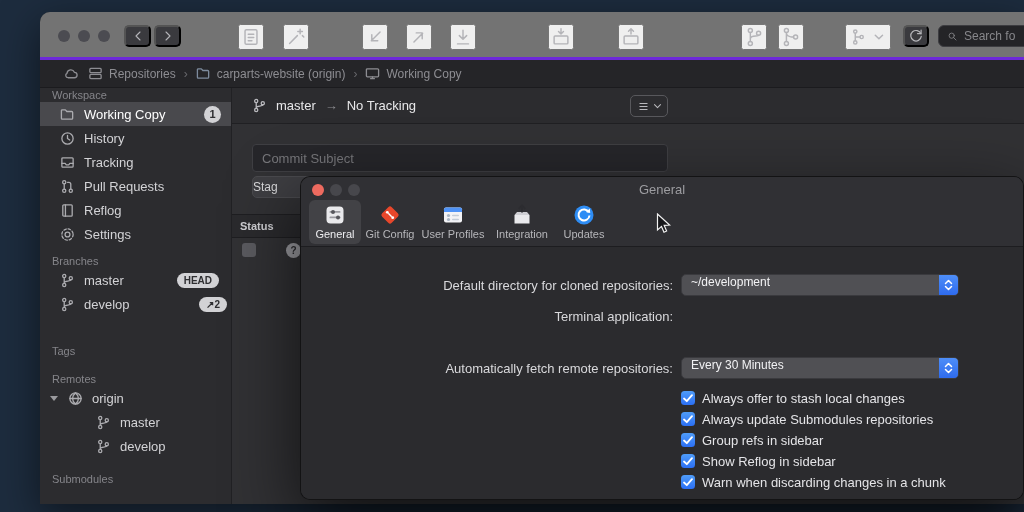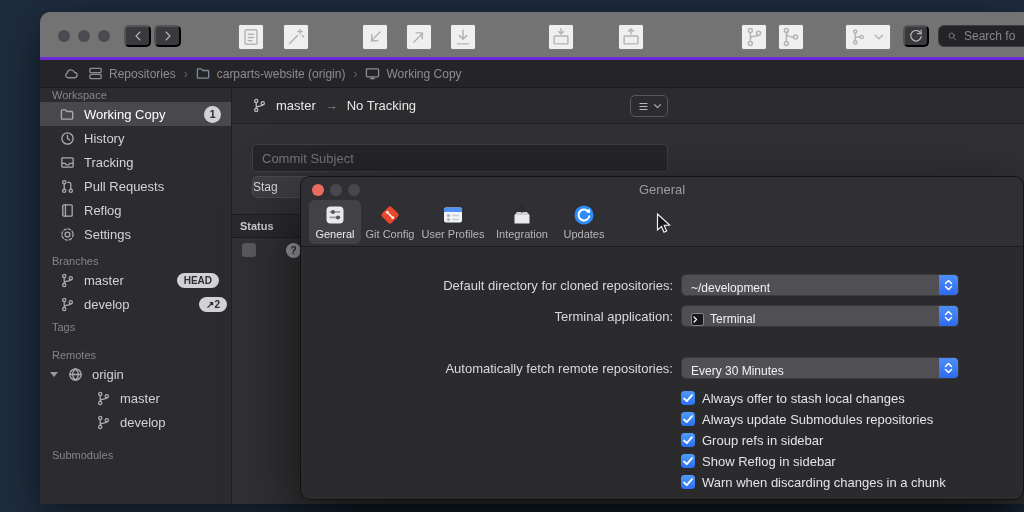--- a/index.html
+++ b/index.html
@@ -53,21 +53,21 @@
   .dialog{position:absolute;left:300px;top:176px;width:724px;height:324px;border-radius:10px;background:#2b2b2e;box-shadow:0 25px 70px rgba(0,0,0,.65);overflow:hidden;border:1px solid rgba(0,0,0,.55);z-index:20}
   .dlg-top{position:absolute;left:0;top:0;right:0;height:70px;background:#303034;border-bottom:1px solid #1d1d20}
   .dlg-title{position:absolute;left:0;top:5px;width:100%;text-align:center;color:#9d9da1;font-size:13px}
   .dlg-tl{position:absolute;top:7px;width:12px;height:12px;border-radius:50%}
   .tab{position:absolute;top:23px;height:44px;border-radius:6px;display:flex;flex-direction:column;align-items:center;padding-top:3px;gap:1px;background:transparent;border:none;font-family:inherit}
   .tab-label{font-size:11px;color:#b6b6ba}
   .tab.selected{background:#424246}
   .tab.selected .tab-label{color:#ededf0}
 
   .form-label{position:absolute;left:20px;width:352px;text-align:right;color:#d9d9dc;font-size:13px}
-  .popup{position:absolute;left:380px;width:278px;height:22px;background:#505054;border:1px solid #3a3a3e;border-radius:5px;display:flex;align-items:flex-end;padding-left:9px;gap:6px;color:#f2f2f4;font-size:12px}
+  .popup{position:absolute;left:380px;width:278px;height:22px;background:#505054;border:1px solid #3a3a3e;border-radius:5px;display:flex;align-items:flex-start;padding-left:9px;gap:6px;color:#f2f2f4;font-size:12px}
   .popup-cap{position:absolute;right:0;top:0;bottom:0;width:19px;border-radius:0 4px 4px 0;background:linear-gradient(#4e8ef8,#2e6bee);display:flex;align-items:center;justify-content:center}
   .check-row{position:absolute;left:380px;height:16px;display:flex;align-items:center;gap:7px;color:#e4e4e7;font-size:13px}
   .checkbox{width:14px;height:14px;border-radius:3.5px;background:linear-gradient(#4f9cf8,#2b6ff5);display:flex;align-items:center;justify-content:center;flex:0 0 auto}
 </style>
 </head>
 <body>
 
 <div id="app">
 
   <div class="toolbar">
@@ -262,21 +262,21 @@
       <svg width="15" height="15" viewBox="0 0 16 16">
           <circle cx="4.5" cy="3.2" r="1.7"></circle>
           <circle cx="4.5" cy="12.8" r="1.7"></circle>
           <circle cx="11.5" cy="5.5" r="1.7"></circle>
           <path d="M4.5 5 v6 M4.5 10.5 C4.5 7.5 11.5 9.5 11.5 7.3"></path>
         </svg>
       <span>develop</span>
       <span class="badge-pill" style="margin-right:4px">↗2</span>
     </div>
 
-    <div class="side-header" style="margin-top:4px">Tags</div>
+    <div class="side-header" style="margin-top:28px">Tags</div>
     <div class="side-header" style="margin-top:14px">Remotes</div>
 
     <div class="side-row" style="padding-left:28px">
       <span class="tri"></span>
       <svg width="15" height="15" viewBox="0 0 16 16">
           <circle cx="8" cy="8" r="6"></circle>
           <path d="M2 8 h12 M8 2 c-4.2 3.4 -4.2 8.6 0 12 M8 2 c4.2 3.4 4.2 8.6 0 12"></path>
         </svg>
       <span>origin</span>
     </div>
@@ -393,32 +393,20 @@
   <div class="popup" style="top:97px">
     <span>~/development</span>
     <span class="popup-cap">
       <svg width="9" height="12" viewBox="0 0 9 12">
           <path d="M1.5 4.5 L4.5 1.5 L7.5 4.5 M1.5 7.5 L4.5 10.5 L7.5 7.5" stroke="#fff" stroke-width="1.5" fill="none" stroke-linecap="round" stroke-linejoin="round"></path>
         </svg>
     </span>
   </div>
 
   <span class="form-label" style="top:132px">Terminal application:</span>
-  <div class="popup" style="top:128px">
-    <svg width="13" height="13" viewBox="0 0 13 13">
-        <rect x=".5" y=".5" width="12" height="12" rx="2" fill="#19191c" stroke="#8a8a8e"></rect>
-        <path d="M3 4 l2.5 2.5 L3 9" stroke="#fff" stroke-width="1.2" fill="none" stroke-linecap="round" stroke-linejoin="round"></path>
-      </svg>
-    <span>Terminal</span>
-    <span class="popup-cap">
-      <svg width="9" height="12" viewBox="0 0 9 12">
-          <path d="M1.5 4.5 L4.5 1.5 L7.5 4.5 M1.5 7.5 L4.5 10.5 L7.5 7.5" stroke="#fff" stroke-width="1.5" fill="none" stroke-linecap="round" stroke-linejoin="round"></path>
-        </svg>
-    </span>
-  </div>
 
   <span class="form-label" style="top:184px">Automatically fetch remote repositories:</span>
   <div class="popup" style="top:180px">
     <span>Every 30 Minutes</span>
     <span class="popup-cap">
       <svg width="9" height="12" viewBox="0 0 9 12">
           <path d="M1.5 4.5 L4.5 1.5 L7.5 4.5 M1.5 7.5 L4.5 10.5 L7.5 7.5" stroke="#fff" stroke-width="1.5" fill="none" stroke-linecap="round" stroke-linejoin="round"></path>
         </svg>
     </span>
   </div>

